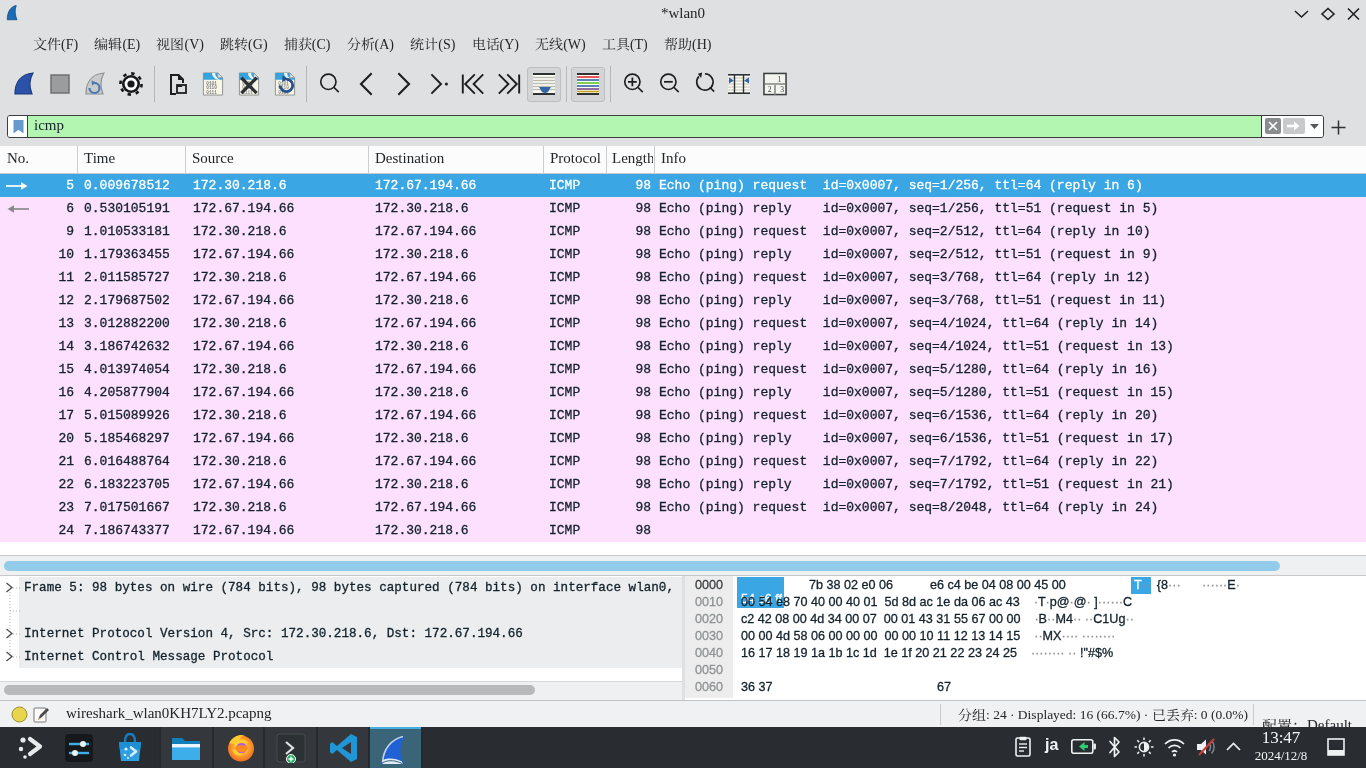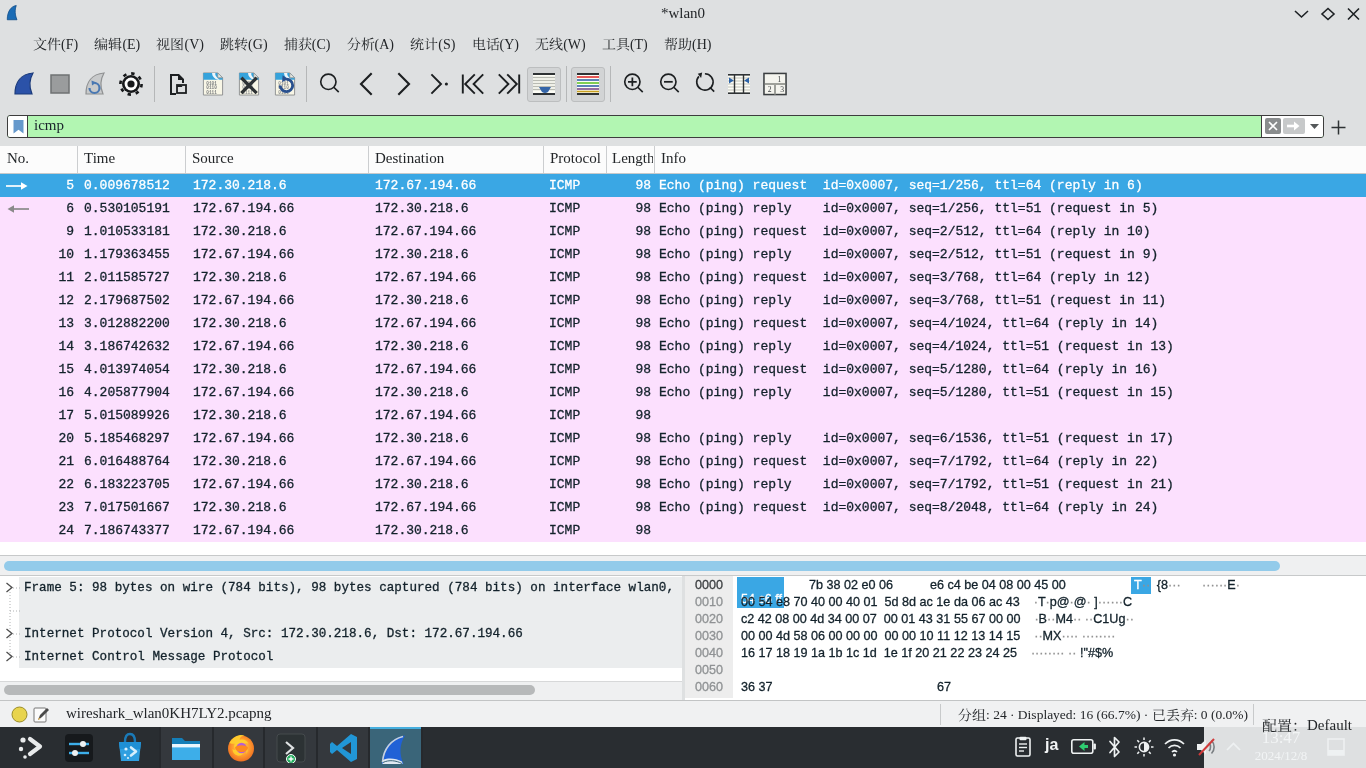--- a/index.html
+++ b/index.html
@@ -45,21 +45,21 @@
 #hexpane { position:absolute; left:685px; top:576px; width:681px; height:140px; background:#fff; border-bottom:2px solid #2f99d4; font-family:Liberation Sans, sans-serif; font-size:12.6px; -webkit-text-stroke:0.3px; }
 #hexoff { position:absolute; left:0; top:0; width:48px; height:122px; background:#ededed; }
 .hrow { position:absolute; left:0; width:681px; height:17px; line-height:17px; white-space:pre; }
 .hoff { position:absolute; left:10px; color:#8f9294; }
 .hx { position:absolute; left:49px; color:#13222b; }
 .hsel { position:absolute; left:52px; top:0px; background:#3aa7e4; color:#fff; padding:14px 2px 0 4px; }
 .hax { position:absolute; color:#13222b; }
 .hasel { position:absolute; left:446px; background:#3aa7e4; color:#fff; padding:0 1px 0 3px; }
 .dot { color:#909090; }
 #statusbar { position:absolute; left:0; top:700px; width:1366px; height:27px; background:#f0f1f2; border-top:1px solid #c2c4c5; font-size:15px; color:#232629; }
-#taskbar { position:absolute; left:0; top:727px; width:1204px; height:41px; background:#292d31; }
+#taskbar { position:absolute; left:0; top:727px; width:1366px; height:41px; background:#292d31; }
 .vsep { position:absolute; top:3px; width:1px; height:21px; background:#c8cacb; }
 </style></head>
 <body>
 <div id="titlebar">
   <svg width="18" height="18" style="position:absolute;left:5px;top:4px" viewBox="0 0 24 24">
       <path d="M3 21 C3 10 8 3 15 2 C13 8 13 14 16 21 Z" fill="#1b6cb5" stroke="#0d4a85" stroke-width="1"></path>
     </svg>
   <div id="title">*wlan0</div>
   <svg width="70" height="14" style="position:absolute;left:1293px;top:7px" viewBox="0 0 70 14">
     <path d="M2 4 L8.5 10 L15 4" stroke="#1d2124" stroke-width="1.6" fill="none"></path>
@@ -318,21 +318,21 @@
         <path d="M10 1.2 L3.5 5 L10 8.8 Z" fill="#8a8a8a"></path>
       </svg><span class="cno">6</span><span class="ctime">0.530105191</span><span class="csrc">172.67.194.66</span><span class="cdst">172.30.218.6</span><span class="cproto">ICMP</span><span class="clen">98</span><span class="cinfo">Echo (ping) reply    id=0x0007, seq=1/256, ttl=51 (request in 5)</span></div>
 <div class="prow pink"><span class="cno">9</span><span class="ctime">1.010533181</span><span class="csrc">172.30.218.6</span><span class="cdst">172.67.194.66</span><span class="cproto">ICMP</span><span class="clen">98</span><span class="cinfo">Echo (ping) request  id=0x0007, seq=2/512, ttl=64 (reply in 10)</span></div>
 <div class="prow pink"><span class="cno">10</span><span class="ctime">1.179363455</span><span class="csrc">172.67.194.66</span><span class="cdst">172.30.218.6</span><span class="cproto">ICMP</span><span class="clen">98</span><span class="cinfo">Echo (ping) reply    id=0x0007, seq=2/512, ttl=51 (request in 9)</span></div>
 <div class="prow pink"><span class="cno">11</span><span class="ctime">2.011585727</span><span class="csrc">172.30.218.6</span><span class="cdst">172.67.194.66</span><span class="cproto">ICMP</span><span class="clen">98</span><span class="cinfo">Echo (ping) request  id=0x0007, seq=3/768, ttl=64 (reply in 12)</span></div>
 <div class="prow pink"><span class="cno">12</span><span class="ctime">2.179687502</span><span class="csrc">172.67.194.66</span><span class="cdst">172.30.218.6</span><span class="cproto">ICMP</span><span class="clen">98</span><span class="cinfo">Echo (ping) reply    id=0x0007, seq=3/768, ttl=51 (request in 11)</span></div>
 <div class="prow pink"><span class="cno">13</span><span class="ctime">3.012882200</span><span class="csrc">172.30.218.6</span><span class="cdst">172.67.194.66</span><span class="cproto">ICMP</span><span class="clen">98</span><span class="cinfo">Echo (ping) request  id=0x0007, seq=4/1024, ttl=64 (reply in 14)</span></div>
 <div class="prow pink"><span class="cno">14</span><span class="ctime">3.186742632</span><span class="csrc">172.67.194.66</span><span class="cdst">172.30.218.6</span><span class="cproto">ICMP</span><span class="clen">98</span><span class="cinfo">Echo (ping) reply    id=0x0007, seq=4/1024, ttl=51 (request in 13)</span></div>
 <div class="prow pink"><span class="cno">15</span><span class="ctime">4.013974054</span><span class="csrc">172.30.218.6</span><span class="cdst">172.67.194.66</span><span class="cproto">ICMP</span><span class="clen">98</span><span class="cinfo">Echo (ping) request  id=0x0007, seq=5/1280, ttl=64 (reply in 16)</span></div>
 <div class="prow pink"><span class="cno">16</span><span class="ctime">4.205877904</span><span class="csrc">172.67.194.66</span><span class="cdst">172.30.218.6</span><span class="cproto">ICMP</span><span class="clen">98</span><span class="cinfo">Echo (ping) reply    id=0x0007, seq=5/1280, ttl=51 (request in 15)</span></div>
-<div class="prow pink"><span class="cno">17</span><span class="ctime">5.015089926</span><span class="csrc">172.30.218.6</span><span class="cdst">172.67.194.66</span><span class="cproto">ICMP</span><span class="clen">98</span></div>
+<div class="prow pink"><span class="cno">17</span><span class="ctime">5.015089926</span><span class="csrc">172.30.218.6</span><span class="cdst">172.67.194.66</span><span class="cproto">ICMP</span><span class="clen">98</span><span class="cinfo">Echo (ping) request  id=0x0007, seq=6/1536, ttl=64 (reply in 20)</span></div>
 <div class="prow pink"><span class="cno">20</span><span class="ctime">5.185468297</span><span class="csrc">172.67.194.66</span><span class="cdst">172.30.218.6</span><span class="cproto">ICMP</span><span class="clen">98</span><span class="cinfo">Echo (ping) reply    id=0x0007, seq=6/1536, ttl=51 (request in 17)</span></div>
 <div class="prow pink"><span class="cno">21</span><span class="ctime">6.016488764</span><span class="csrc">172.30.218.6</span><span class="cdst">172.67.194.66</span><span class="cproto">ICMP</span><span class="clen">98</span><span class="cinfo">Echo (ping) request  id=0x0007, seq=7/1792, ttl=64 (reply in 22)</span></div>
 <div class="prow pink"><span class="cno">22</span><span class="ctime">6.183223705</span><span class="csrc">172.67.194.66</span><span class="cdst">172.30.218.6</span><span class="cproto">ICMP</span><span class="clen">98</span><span class="cinfo">Echo (ping) reply    id=0x0007, seq=7/1792, ttl=51 (request in 21)</span></div>
 <div class="prow pink"><span class="cno">23</span><span class="ctime">7.017501667</span><span class="csrc">172.30.218.6</span><span class="cdst">172.67.194.66</span><span class="cproto">ICMP</span><span class="clen">98</span><span class="cinfo">Echo (ping) request  id=0x0007, seq=8/2048, ttl=64 (reply in 24)</span></div>
 <div class="prow pink"><span class="cno">24</span><span class="ctime">7.186743377</span><span class="csrc">172.67.194.66</span><span class="cdst">172.30.218.6</span><span class="cproto">ICMP</span><span class="clen">98</span></div>
 </div>
 <div id="hsb1">
     <div class="thumb"></div>
   </div>
 <div id="details">

